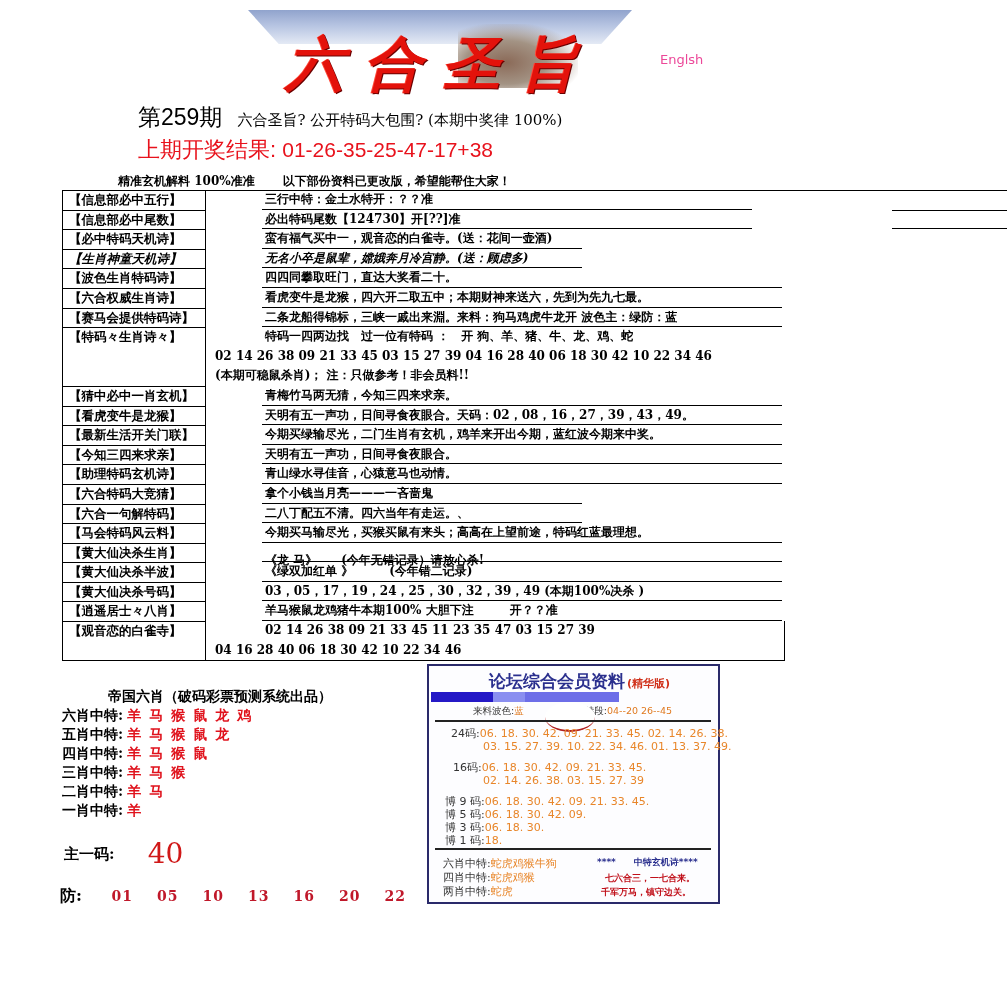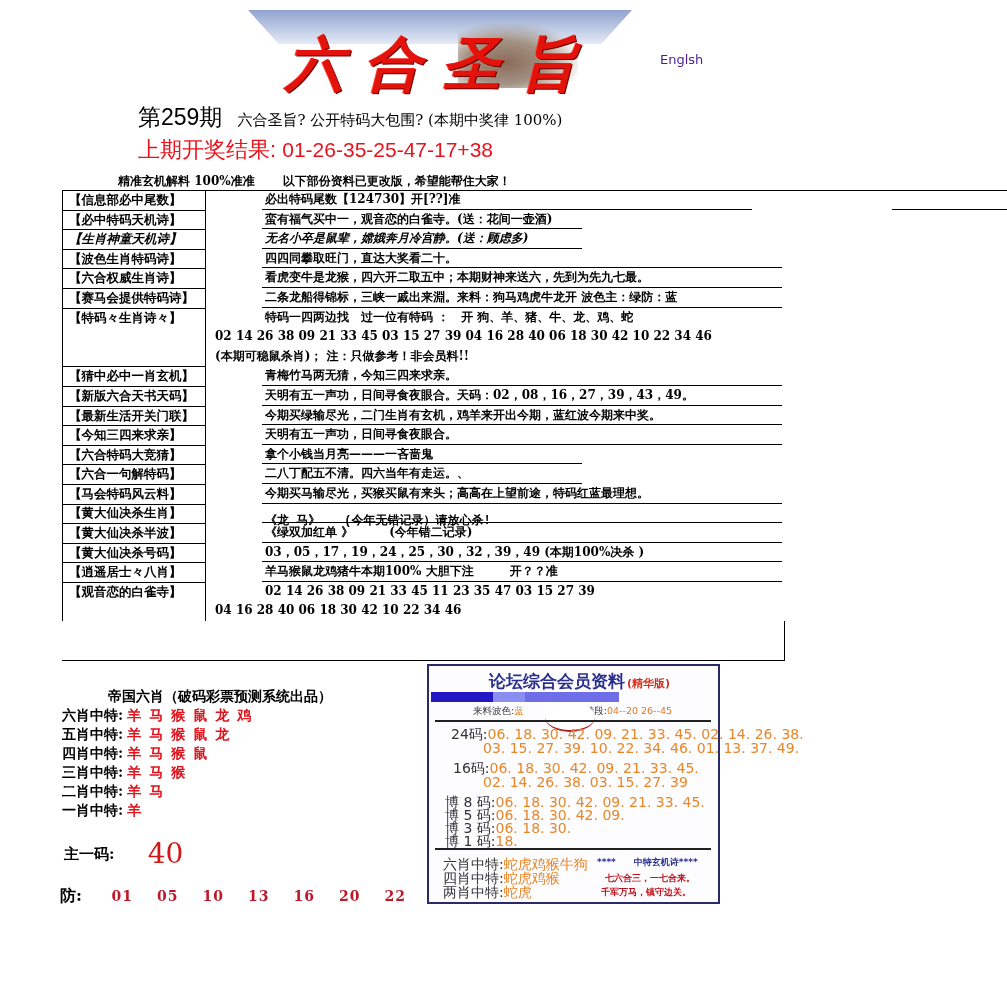--- a/index.html
+++ b/index.html
@@ -10,21 +10,21 @@
   
   .banner { left:248px; top:10px; width:384px; height:80px; }
   .banner-sky { position:absolute; left:0; top:0; width:384px; height:34px;
     background:linear-gradient(180deg,#7d93c4 0%,#a9b9dc 45%,#dfe6f3 100%);
     clip-path:polygon(0 0,100% 0,92% 100%,8% 100%); opacity:.85; }
   .banner-horse { position:absolute; left:210px; top:14px; width:120px; height:64px;
     background:radial-gradient(ellipse at 40% 60%,#8b6a58 0%,#a39384 40%,rgba(200,200,210,0) 75%); }
   .banner-title { position:absolute; left:38px; top:16px; font-size:58px; font-weight:bold;
     color:#e3120b; letter-spacing:20px; font-style:italic;
     text-shadow:1px 1px 0 #6a0000, -1px 0 0 #ff4a3a; font-family:"DejaVu Serif",serif; }
-  .english-link { left:660px; top:52px; font-size:13px; color:#4c1d95;
+  .english-link { left:660px; top:52px; font-size:13px; color:#ec4899;
     font-family:"DejaVu Sans",sans-serif; }
 
   .issue-line { left:138px; top:102px; }
   .issue-no { font-size:23px; font-family:"Liberation Sans",sans-serif; }
   .issue-text { font-size:15px; margin-left:10px; }
   .last-result { left:138px; top:135px; font-size:22px; color:#e8121c;
     font-family:"Liberation Sans",sans-serif; }
   .last-result .nums { font-size:21px; }
 
   .notice { left:118px; top:173px; font-size:12px; font-weight:bold; }
@@ -58,21 +58,21 @@
   .forum { left:427px; top:664px; width:293px; height:240px; border:2px solid #2a2a6a;
     box-sizing:border-box; background:#fdfdff; font-family:"DejaVu Sans",sans-serif; }
   .forum-title { position:absolute; left:60px; top:4px; font-size:17px; font-weight:bold;
     color:#2a2f8e; white-space:nowrap; }
   .forum-title .ed { font-size:11px; color:#d0301a; margin-left:2px; }
   .forum-bar { position:absolute; left:2px; top:26px; width:188px; height:10px;
     background:linear-gradient(90deg,#2418c6 0 33%,#8a8ef0 33% 50%,#6d6ee8 50% 100%); }
   .forum-color-row { position:absolute; left:44px; top:39px; font-size:9.5px; color:#333; white-space:nowrap; }
   .forum-color-row .o { color:#e07a20; }
   .forum-sep { position:absolute; left:6px; width:276px; height:2px; background:#222; }
-  .forum-line { position:absolute; font-size:14px; color:#333; white-space:nowrap; }
+  .forum-line { position:absolute; font-size:11px; color:#333; white-space:nowrap; }
   .forum-line .o { color:#e8862a; }
   .forum-poem { position:absolute; font-size:9px; font-weight:bold; white-space:nowrap; }
   .blur-spot { position:absolute; left:116px; top:36px; width:50px; height:28px;
     background:#fff; border-radius:50%; border-bottom:2px solid #b02020; }
 </style>
 </head>
 <body>
 
 <div class="abs banner">
   <div class="banner-sky"></div>
@@ -90,20 +90,26 @@
   <span class="nums">01-26-35-25-47-17+38</span>
 </div>
 
 <div class="abs notice">
   <span>精准玄机解料 100%准准</span>
   <span>以下部份资料已更改版，希望能帮住大家！</span>
 </div>
 
 <div class="abs grid" id="grid">
     <div class="row" style="height: 19.6px;">
+      <div class="lbl">【信息部必中五行】</div>
+      <div class="val" style="top: 0px;">三行中特：金土水特开：？？准</div>
+      <div class="uline" style="width: 490px;"></div>
+      <div class="uline" style="left: 830px; width: 115px; bottom: -1px;"></div>
+    </div>
+    <div class="row" style="height: 19.6px;">
       <div class="lbl">【信息部必中尾数】</div>
       <div class="val" style="top: 0px;">必出特码尾数【124730】开[??]准</div>
       <div class="uline" style="width: 490px;"></div>
       <div class="uline" style="left: 830px; width: 115px; bottom: 0px;"></div>
     </div>
     <div class="row" style="height: 19.6px;">
       <div class="lbl">【必中特码天机诗】</div>
       <div class="val" style="top: 0px;">蛮有福气买中一，观音恋的白雀寺。(送：花间一壶酒)</div>
       <div class="uline" style="width: 320px;"></div>
     </div>
@@ -132,50 +138,55 @@
       <div class="val" style="top: 0px;">特码一四两边找　过一位有特码 ：　开 狗、羊、猪、牛、龙、鸡、蛇</div>
       <div class="val" style="left: 153px; top: 19.6px;">02 14 26 38 09 21 33 45 03 15 27 39 04 16 28 40 06 18 30 42 10 22 34 46</div>
       <div class="val" style="left: 153px; top: 39.2px;">(本期可稳鼠杀肖)； 注：只做参考！非会员料!!</div>
     </div>
     <div class="row" style="height: 19.6px;">
       <div class="lbl">【猜中必中一肖玄机】</div>
       <div class="val" style="top: 0px;">青梅竹马两无猜，今知三四来求亲。</div>
       <div class="uline" style="width: 520px;"></div>
     </div>
     <div class="row" style="height: 19.6px;">
-      <div class="lbl">【新版六合天书天码】</div>
+      <div class="lbl">【看虎变牛是龙猴】</div>
       <div class="val" style="top: 0px;">天明有五一声功，日间寻食夜眼合。天码：02，08，16，27，39，43，49。</div>
       <div class="uline" style="width: 520px;"></div>
     </div>
     <div class="row" style="height: 19.6px;">
       <div class="lbl">【最新生活开关门联】</div>
       <div class="val" style="top: 0px;">今期买绿输尽光，二门生肖有玄机，鸡羊来开出今期，蓝红波今期来中奖。</div>
       <div class="uline" style="width: 520px;"></div>
     </div>
     <div class="row" style="height: 19.6px;">
       <div class="lbl">【今知三四来求亲】</div>
       <div class="val" style="top: 0px;">天明有五一声功，日间寻食夜眼合。</div>
       <div class="uline" style="width: 520px;"></div>
     </div>
     <div class="row" style="height: 19.6px;">
+      <div class="lbl">【助理特码玄机诗】</div>
+      <div class="val" style="top: 0px;">青山绿水寻佳音，心猿意马也动情。</div>
+      <div class="uline" style="width: 520px;"></div>
+    </div>
+    <div class="row" style="height: 19.6px;">
       <div class="lbl">【六合特码大竞猜】</div>
       <div class="val" style="top: 0px;">拿个小钱当月亮———一吝啬鬼</div>
       <div class="uline" style="width: 320px;"></div>
     </div>
     <div class="row" style="height: 19.6px;">
       <div class="lbl">【六合一句解特码】</div>
       <div class="val" style="top: 0px;">二八丁配五不清。四六当年有走运。、</div>
       <div class="uline" style="width: 320px;"></div>
     </div>
     <div class="row" style="height: 19.6px;">
       <div class="lbl">【马会特码风云料】</div>
       <div class="val" style="top: 0px;">今期买马输尽光，买猴买鼠有来头；高高在上望前途，特码红蓝最理想。</div>
       <div class="uline" style="width: 520px;"></div>
     </div>
-    <div class="row" style="height: 19.6px; font-family: Liberation Mono, monospace;">
+    <div class="row" style="height: 19.6px;">
       <div class="lbl">【黄大仙决杀生肖】</div>
       <div class="val" style="top: 8px;">《龙 马》　　(今年无错记录）请放心杀!</div>
       <div class="uline" style="width: 520px;"></div>
     </div>
     <div class="row" style="height: 19.6px;">
       <div class="lbl">【黄大仙决杀半波】</div>
       <div class="val" style="top: 0px;">《绿双加红单 》　　　(今年错二记录)</div>
       <div class="uline" style="width: 520px;"></div>
     </div>
     <div class="row" style="height: 19.6px;">
@@ -233,21 +244,21 @@
   <div class="forum-line" style="left:54px;top:74px">
     <span class="o">03. 15. 27. 39. 10. 22. 34. 46. 01. 13. 37. 49.</span>
   </div>
   <div class="forum-line" style="left:24px;top:94px">
     <span>16码:</span><span class="o">06. 18. 30. 42. 09. 21. 33. 45.</span>
   </div>
   <div class="forum-line" style="left:54px;top:108px">
     <span class="o">02. 14. 26. 38. 03. 15. 27. 39</span>
   </div>
   <div class="forum-line" style="left:16px;top:128px">
-    <span>博 8 码:</span><span class="o">06. 18. 30. 42. 09. 21. 33. 45.</span>
+    <span>博 9 码:</span><span class="o">06. 18. 30. 42. 09. 21. 33. 45.</span>
   </div>
   <div class="forum-line" style="left:16px;top:141px">
     <span>博 5 码:</span><span class="o">06. 18. 30. 42. 09.</span>
   </div>
   <div class="forum-line" style="left:16px;top:154px">
     <span>博 3 码:</span><span class="o">06. 18. 30.</span>
   </div>
   <div class="forum-line" style="left:16px;top:167px">
     <span>博 1 码:</span><span class="o">18.</span>
   </div>

